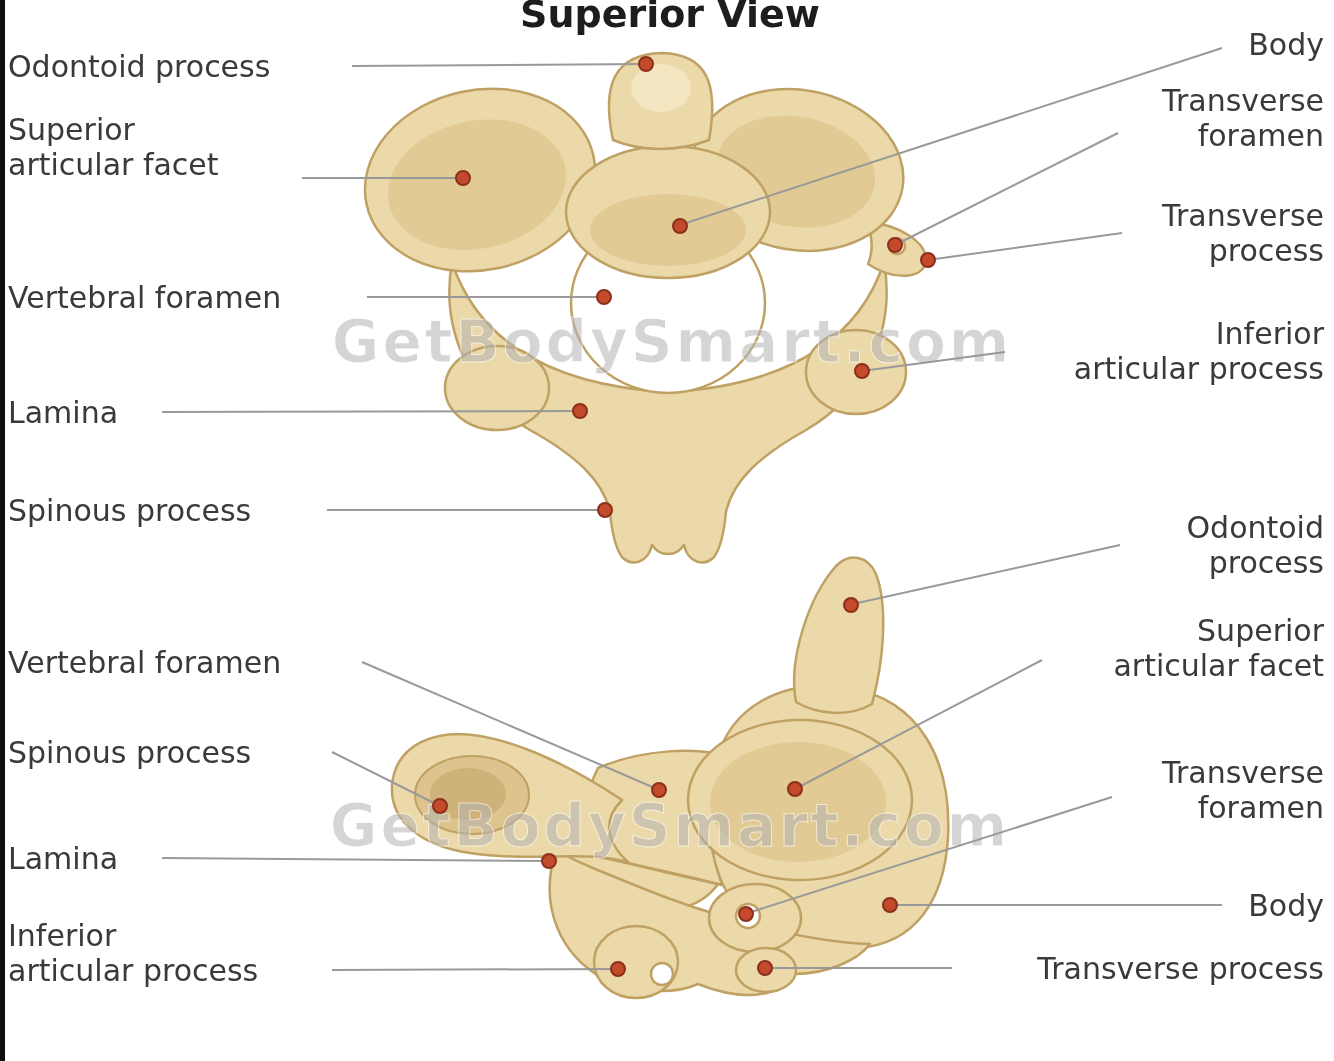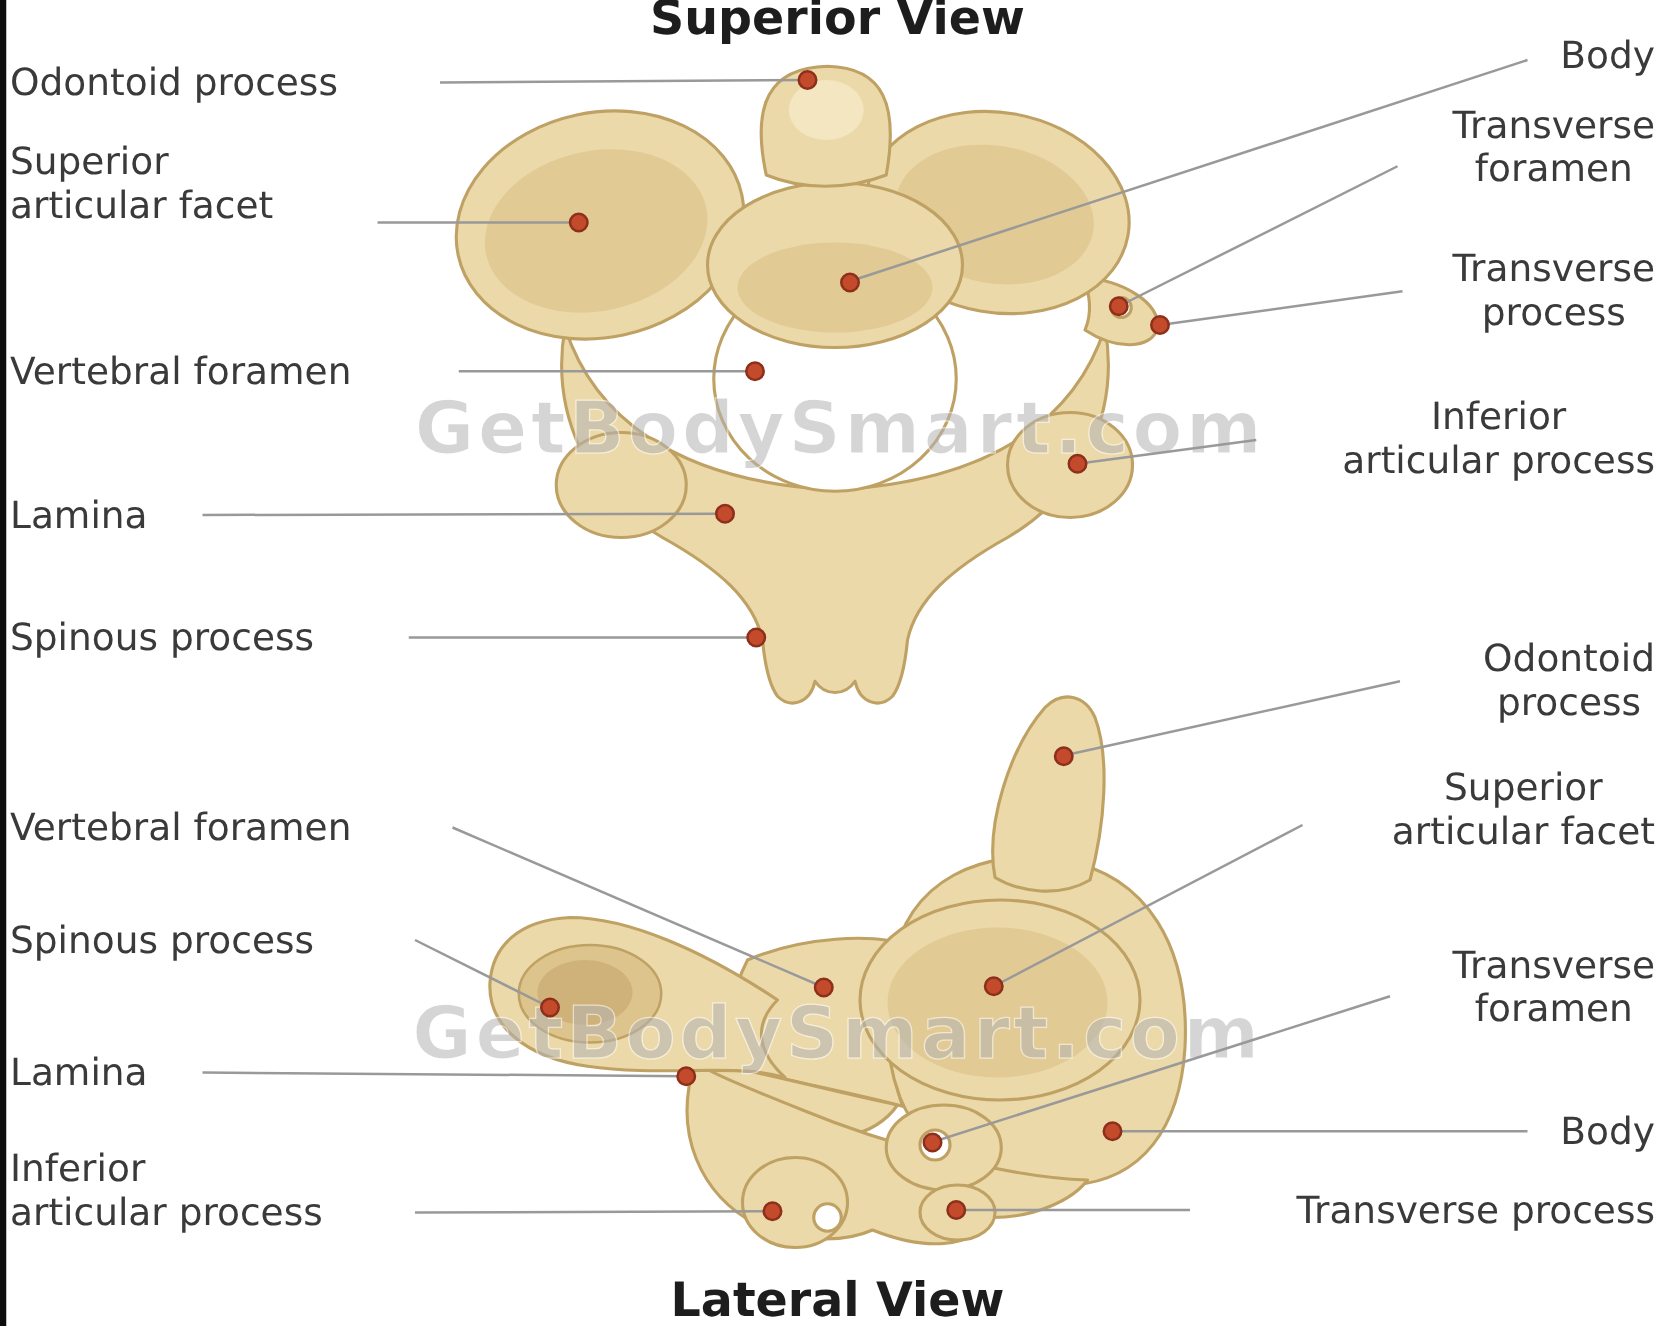--- a/index.html
+++ b/index.html
@@ -35,21 +35,21 @@
     letter-spacing: 3px;
   }
 
   .label {
     position: absolute;
     font-size: 30px;
     line-height: 35px;
     color: var(--label-text);
     white-space: pre-line;
   }
-  .label.right { right: 10px; text-align: center; }
+  .label.right { right: 10px; text-align: right; }
   .label.left  { left: 8px; }
 
   .view-title {
     position: absolute;
     left: 670px;
     transform: translateX(-50%);
     font-size: 38px;
     font-weight: bold;
     color: var(--title-text);
     white-space: nowrap;
@@ -152,21 +152,20 @@
       <circle cx="440" cy="806" r="7"></circle>
       <circle cx="549" cy="861" r="7"></circle>
       <circle cx="618" cy="969" r="7"></circle>
       <circle cx="746" cy="914" r="7"></circle>
       <circle cx="890" cy="905" r="7"></circle>
       <circle cx="765" cy="968" r="7"></circle>
     </g>
   </svg>
 
   <div class="view-title" style="top:-8px;">Superior View</div>
-  <div class="view-title" style="top:1018px;">Lateral View</div>
 
   <div class="label left" style="top:49px;">Odontoid process</div>
   <div class="label left" style="top:112px;">Superior
 articular facet</div>
   <div class="label left" style="top:280px;">Vertebral foramen</div>
   <div class="label left" style="top:395px;">Lamina</div>
   <div class="label left" style="top:493px;">Spinous process</div>
   <div class="label left" style="top:645px;">Vertebral foramen</div>
   <div class="label left" style="top:735px;">Spinous process</div>
   <div class="label left" style="top:841px;">Lamina</div>

